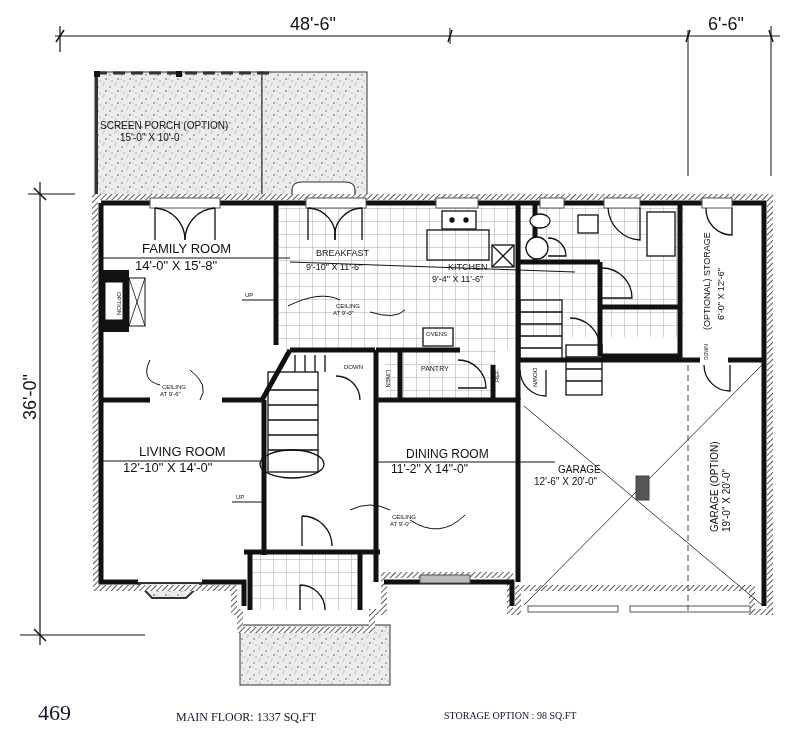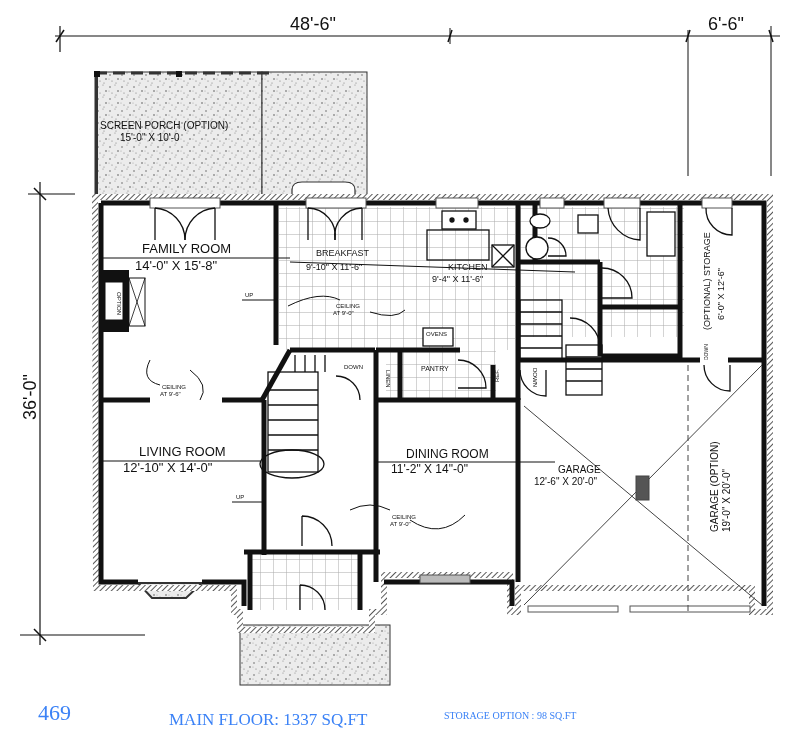--- a/index.html
+++ b/index.html
@@ -1,20 +1,20 @@
 <!DOCTYPE html>
 <html><head>
 <meta charset="utf-8">
 <style>
   html,body{margin:0;padding:0;background:#fff;}
   body{width:800px;height:741px;position:relative;overflow:hidden;font-family:"Liberation Sans",sans-serif;}
   svg{position:absolute;left:0;top:0;}
   .lbl{font-family:"Liberation Sans",sans-serif;fill:#111;}
   .dim{font-family:"Liberation Sans",sans-serif;fill:#111;font-size:18px;}
-  .caption{position:absolute;font-family:"Liberation Serif",serif;color:#3b82f6;white-space:nowrap;}
+  .caption{position:absolute;font-family:"Liberation Serif",serif;color:#0f172a;white-space:nowrap;}
 </style>
 </head>
 <body>
 
 <svg width="800" height="741" viewBox="0 0 800 741">
   <defs>
     <pattern id="speckle" width="12" height="12" patternUnits="userSpaceOnUse">
       <rect width="12" height="12" fill="#ececec"></rect>
       <circle cx="2" cy="3" r="0.8" fill="#666"></circle>
       <circle cx="7" cy="1" r="0.6" fill="#888"></circle>
@@ -245,14 +245,14 @@
     <text class="lbl" x="392" y="519" font-size="6">CEILING</text>
     <text class="lbl" x="390" y="526" font-size="6">AT 9'-0"</text>
 
     <path d="M150 360 Q140 380 160 385 M190 370 Q210 385 200 400" stroke="#111" fill="none" stroke-width="1"></path>
     <path d="M288 306 Q320 290 340 300 M370 312 Q395 320 405 310" stroke="#111" fill="none" stroke-width="1"></path>
     <path d="M350 510 Q370 500 390 510 M410 520 Q440 540 465 515" stroke="#111" fill="none" stroke-width="1"></path>
   </g>
 </svg>
 
 <div class="caption" style="left:38px;top:700px;font-size:22px;">469</div>
-<div class="caption" style="left:169px;top:710px;font-size:17px;">MAIN FLOOR: 1337 SQ.FT</div>
+<div class="caption" style="left:176px;top:710px;font-size:12px;">MAIN FLOOR: 1337 SQ.FT</div>
 <div class="caption" style="left:444px;top:710px;font-size:10px;">STORAGE OPTION : 98 SQ.FT</div>
 
 </body></html>

